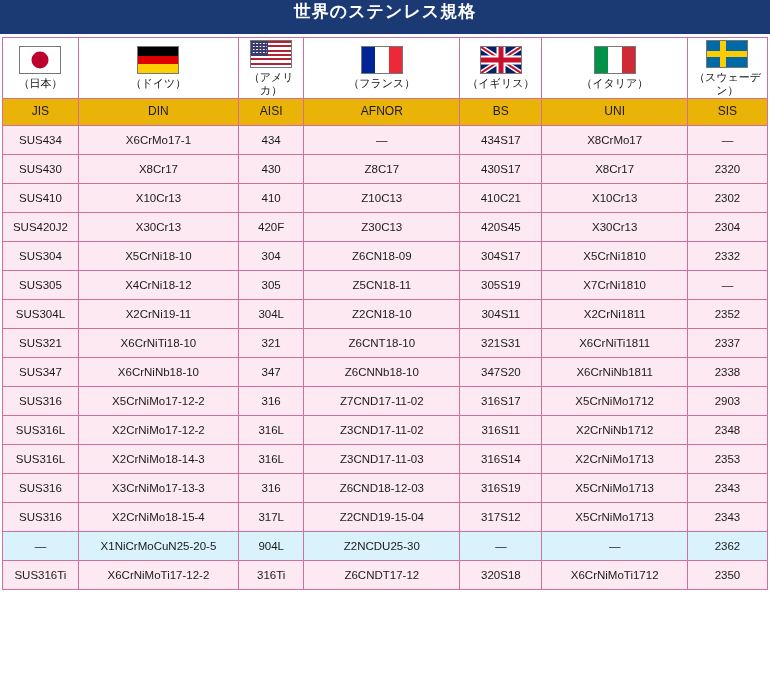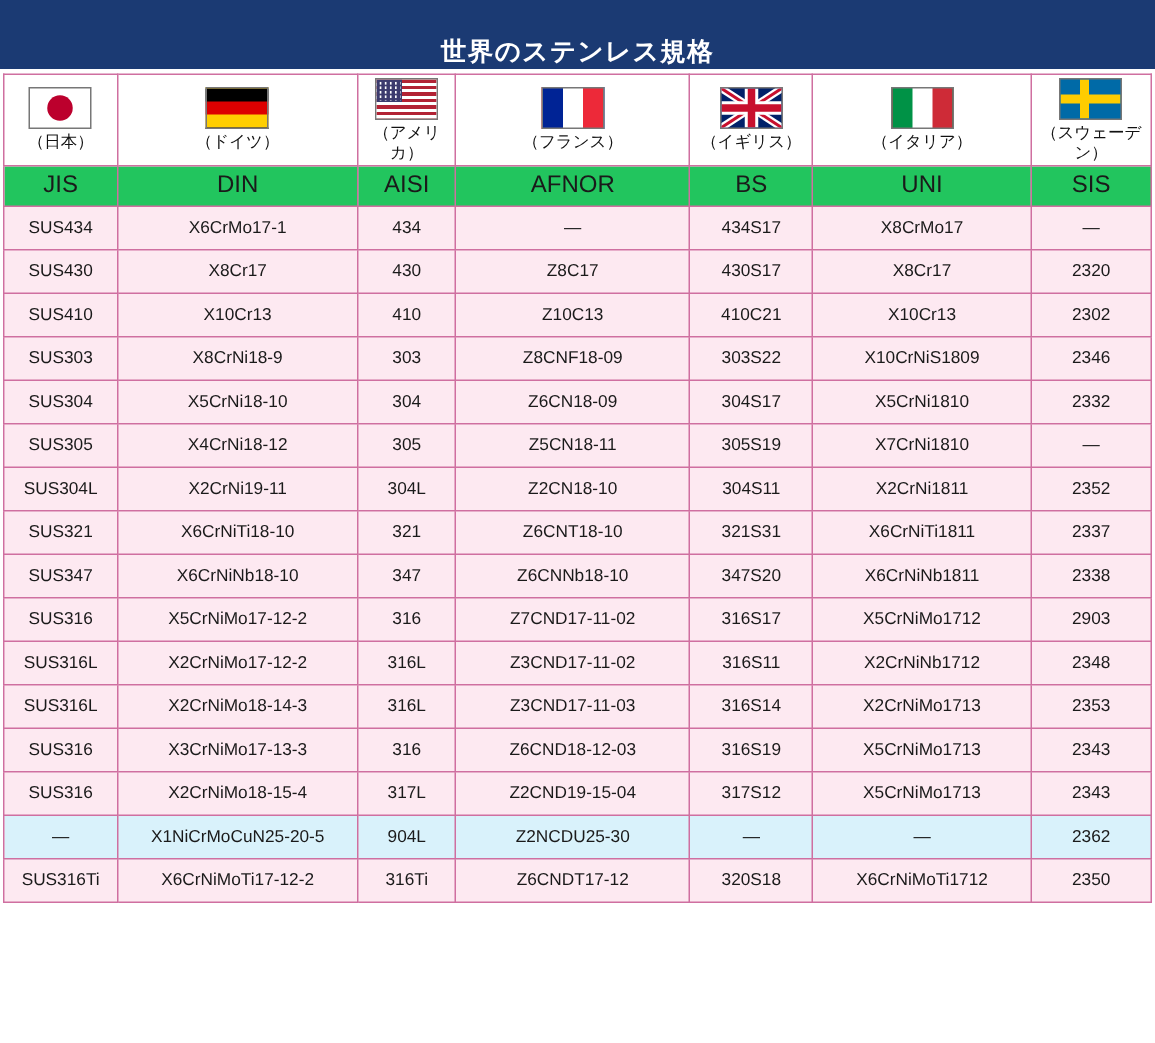--- a/index.html
+++ b/index.html
@@ -13,25 +13,25 @@
     font-family: "Liberation Sans", sans-serif;
     overflow: hidden;
   }
   #page {
     width: 770px;
     height: 695px;
     position: relative;
     box-sizing: border-box;
   }
   .title-bar {
-    height: 46px;
+    height: 34px;
     background: #1b3a73;
     color: #ffffff;
     display: flex;
-    align-items: flex-end;
+    align-items: flex-start;
     justify-content: center;
     font-size: 17px;
     font-weight: bold;
     letter-spacing: 1px;
   }
   table.std {
     border-collapse: collapse;
     width: 766px;
     margin: 3px auto 0 auto;
     table-layout: fixed;
@@ -75,23 +75,23 @@
     box-sizing: border-box;
     position: relative;
     overflow: hidden;
     background: #fff;
   }
   .country-name {
     font-size: 11px;
     color: #111;
   }
   tr.code-row td {
-    background: #22c55e;
+    background: #eab308;
     height: 26px;
-    font-size: 16px;
+    font-size: 12px;
   }
   tr.data-row td {
     background: #fde9f1;
   }
   tr.data-row.alt td {
     background: #d9f2fb;
   }
 
   
   
@@ -303,27 +303,27 @@
         <tr class="data-row">
           <td>SUS410</td>
           <td>X10Cr13</td>
           <td>410</td>
           <td>Z10C13</td>
           <td>410C21</td>
           <td>X10Cr13</td>
           <td>2302</td>
         </tr>
         <tr class="data-row">
-          <td>SUS303</td>
-          <td>X8CrNi18-9</td>
-          <td>303</td>
-          <td>Z8CNF18-09</td>
-          <td>303S22</td>
-          <td>X10CrNiS1809</td>
-          <td>2346</td>
+          <td>SUS420J2</td>
+          <td>X30Cr13</td>
+          <td>420F</td>
+          <td>Z30C13</td>
+          <td>420S45</td>
+          <td>X30Cr13</td>
+          <td>2304</td>
         </tr>
         <tr class="data-row">
           <td>SUS304</td>
           <td>X5CrNi18-10</td>
           <td>304</td>
           <td>Z6CN18-09</td>
           <td>304S17</td>
           <td>X5CrNi1810</td>
           <td>2332</td>
         </tr>

